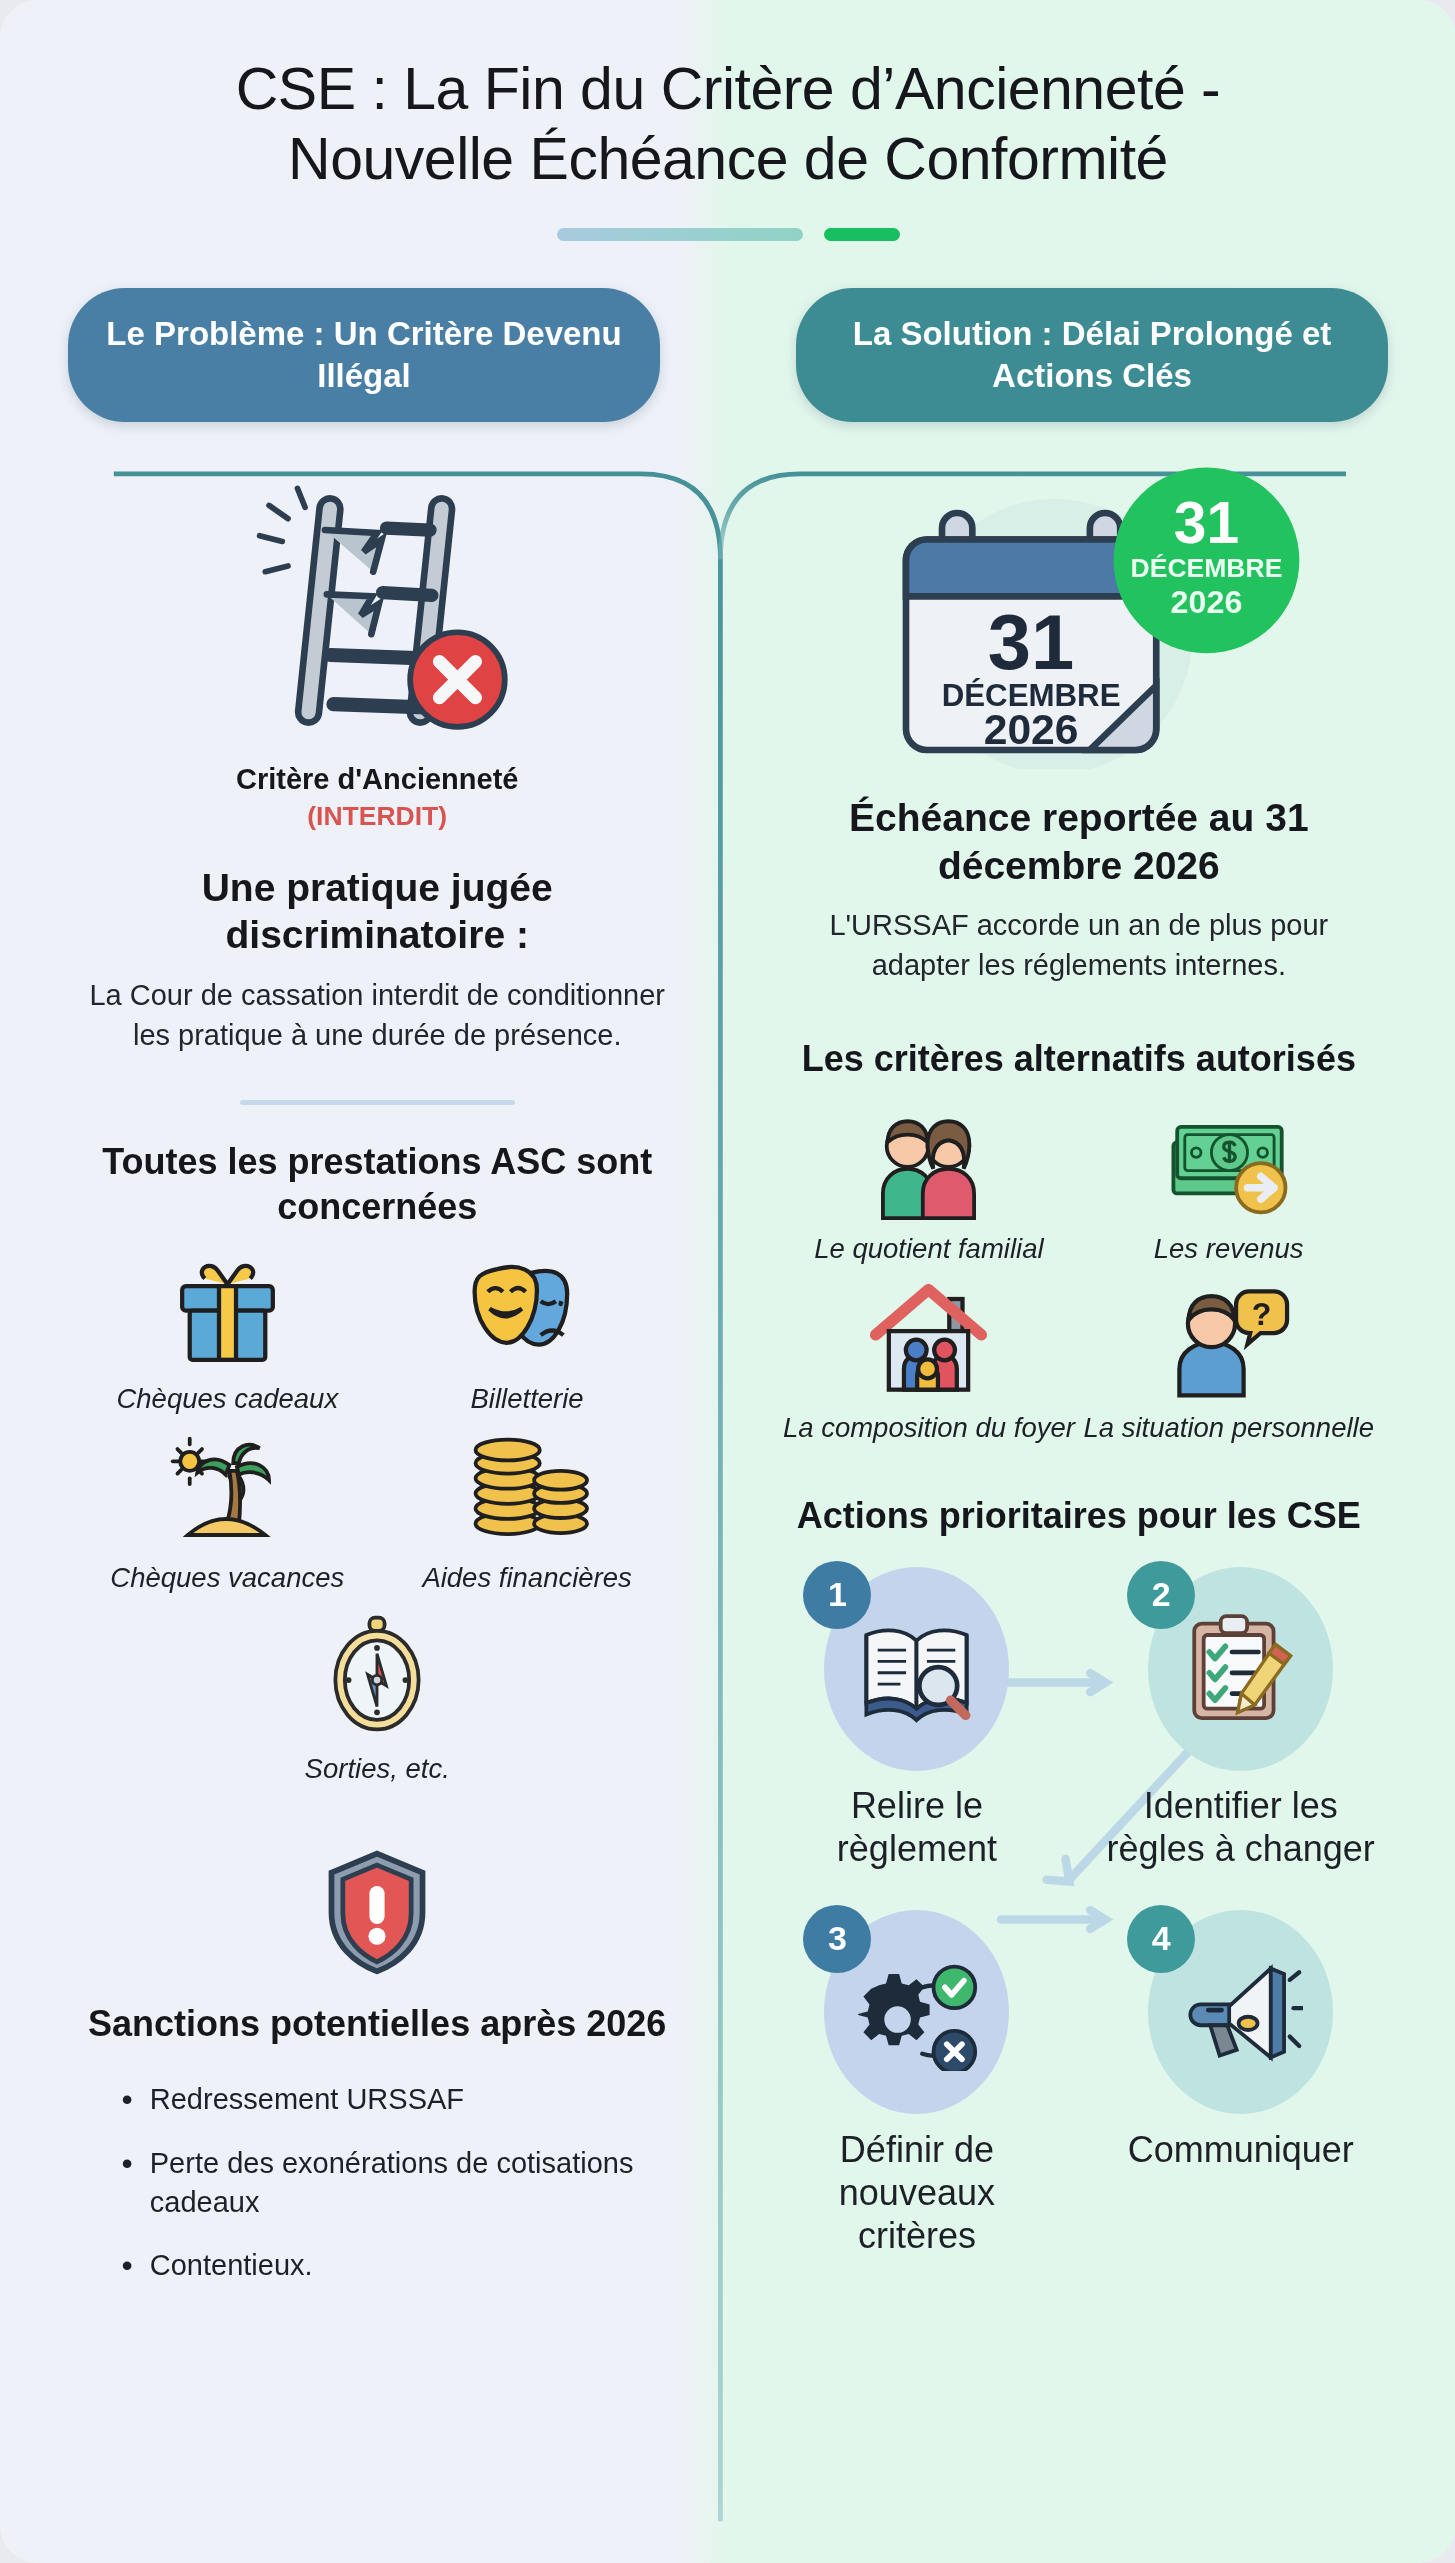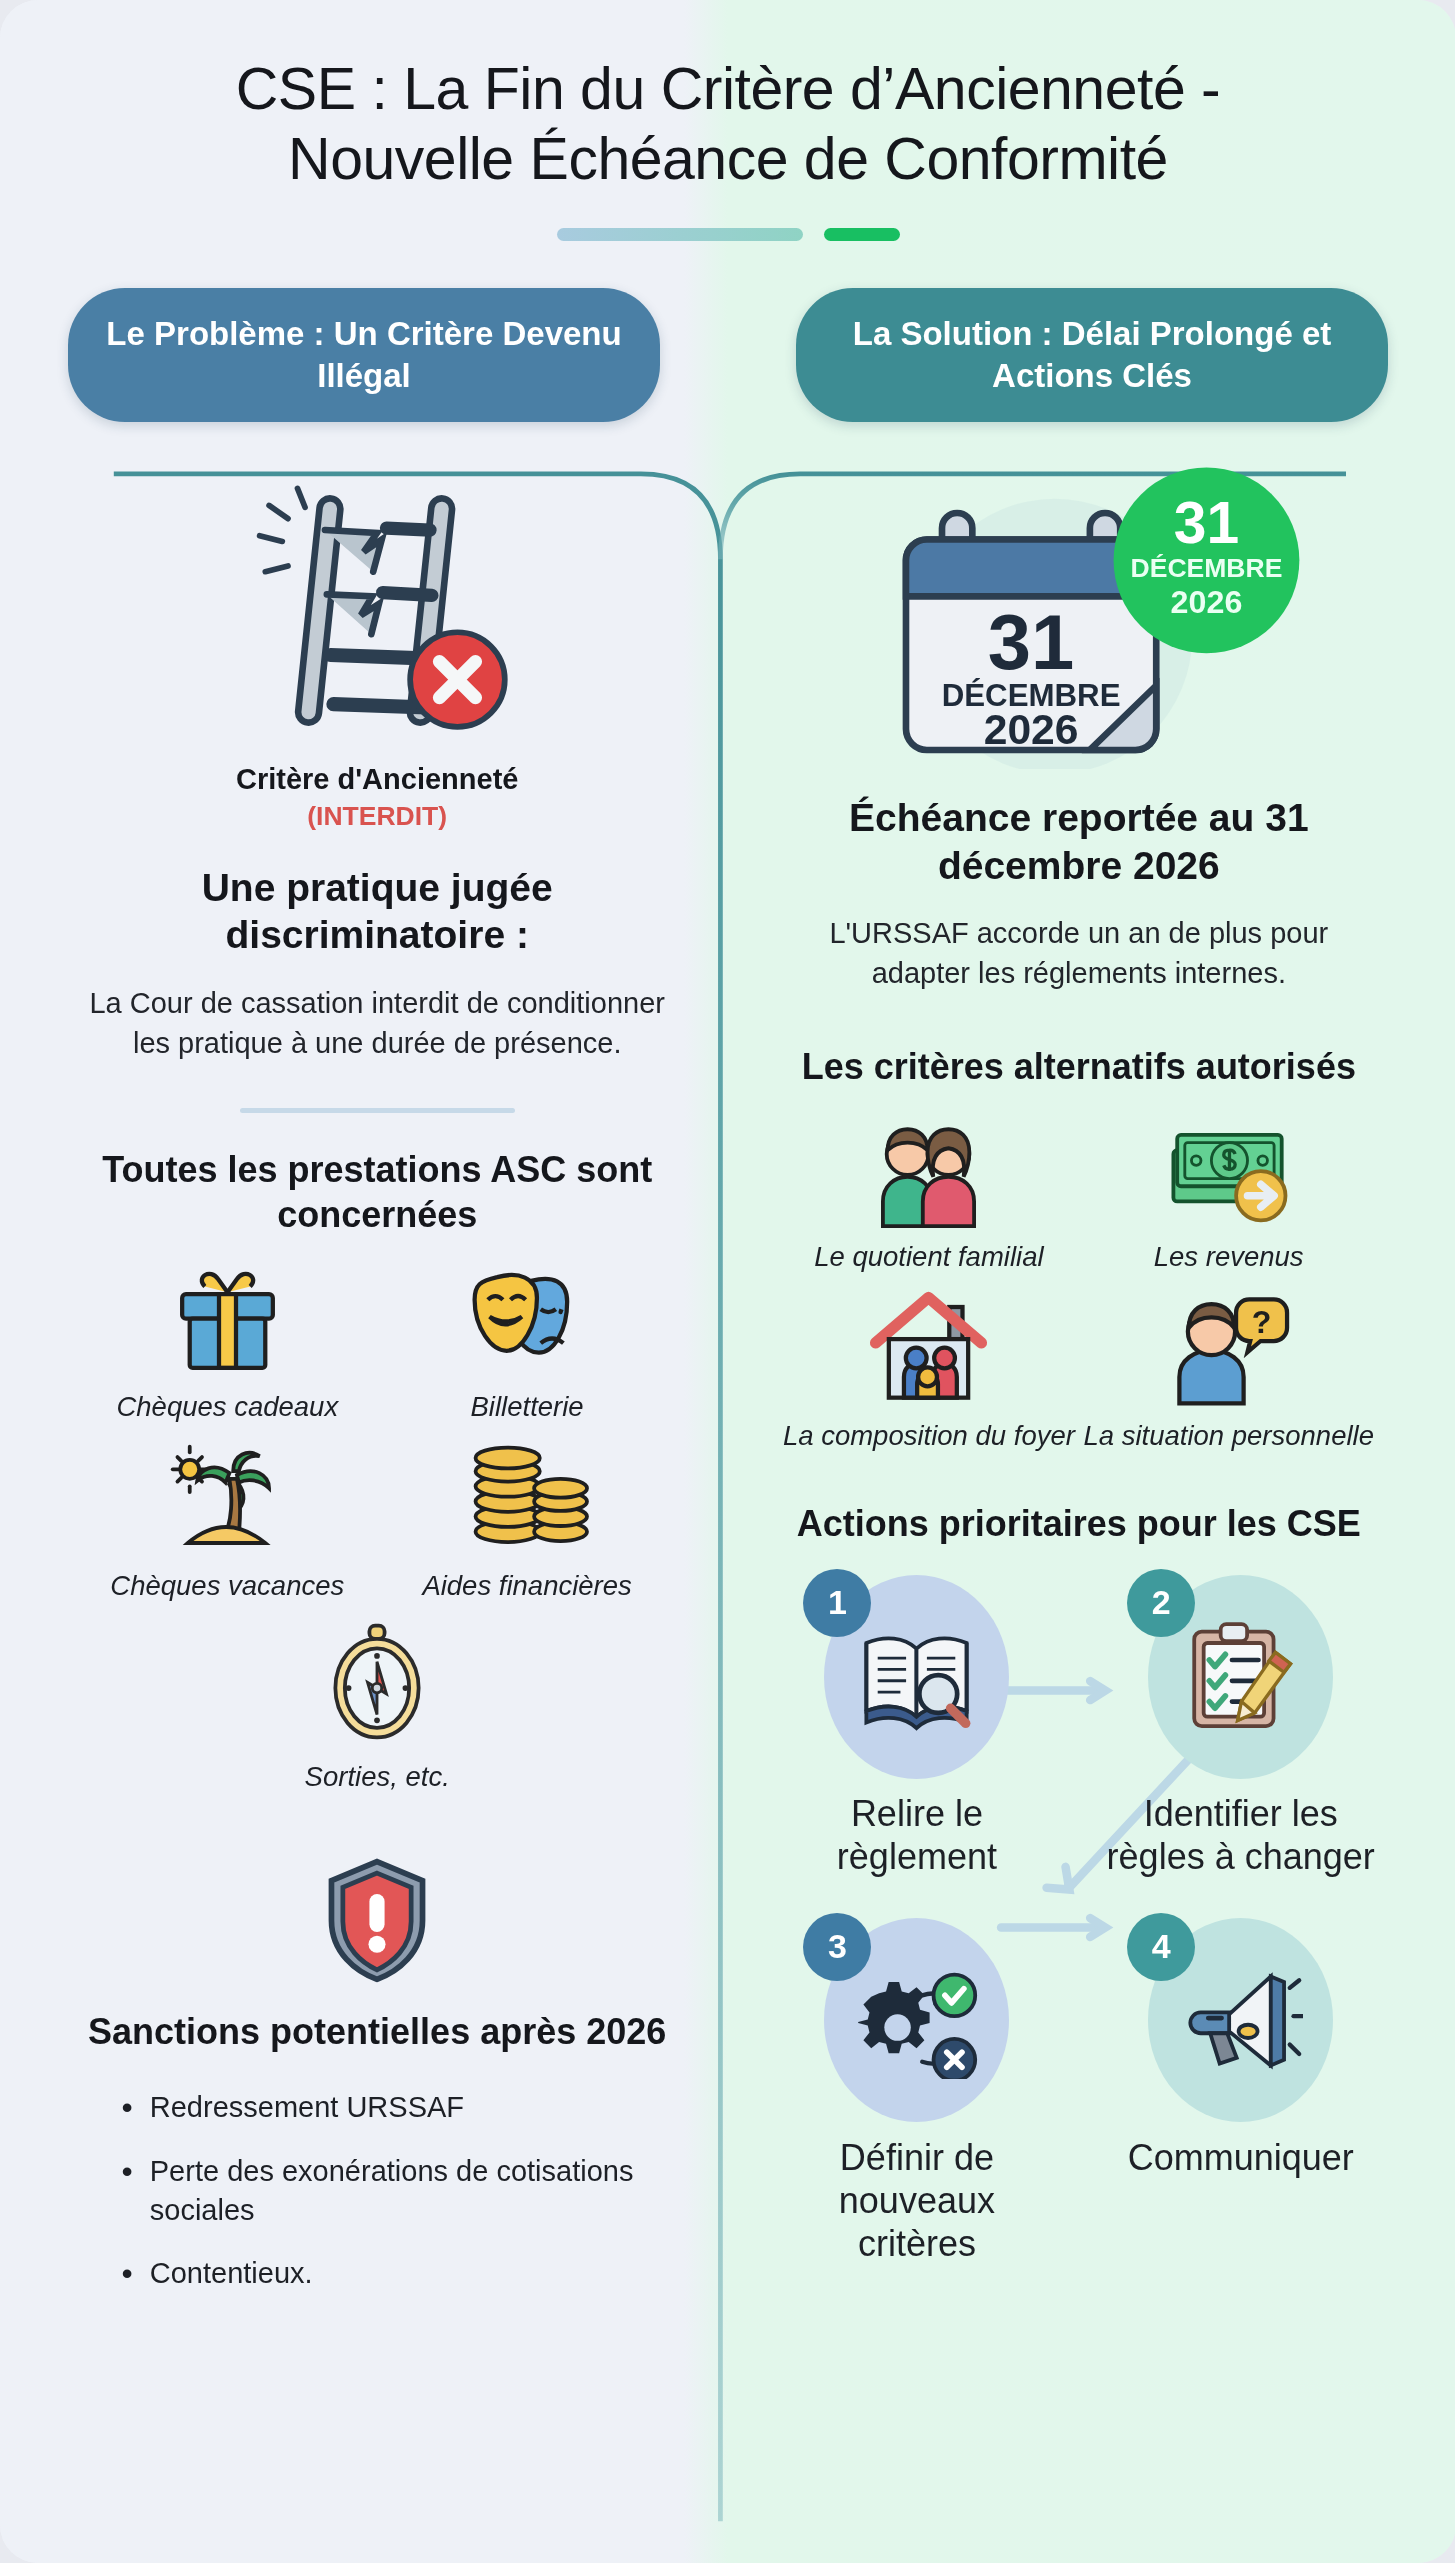--- a/index.html
+++ b/index.html
@@ -58,21 +58,21 @@
   .col.right{ padding-left:51px; }
 
   .icon-center{ display:flex; justify-content:center; align-items:center; }
 
   h3.lead{
     font-size:39px; font-weight:bold; color:#15171c;
     text-align:center; line-height:1.22; margin-top:13.3px;
   }
   p.body{
     font-size:29px; color:#22252b; text-align:center;
-    line-height:1.38; margin-top:24px;
+    line-height:1.38; margin-top:16px;
   }
   .caption-bold{
     font-size:29px; font-weight:bold; color:#15171c;
     text-align:center; line-height:1.3; margin-top:13.3px;
   }
   .caption-red{
     font-size:26.5px; font-weight:bold; color:#d9534f;
     text-align:center; margin-top:1.9px;
   }
   .hr-soft{
@@ -325,21 +325,21 @@
               <path d="M60 18 L96 33 V69c0 28-21 44-36 51C45 113 24 97 24 69V33z" fill="#e25656" stroke="#2c3e50" stroke-width="5"></path>
               <rect x="52" y="40" width="16" height="40" rx="8" fill="#fff"></rect>
               <circle cx="60" cy="93" r="9" fill="#fff"></circle>
             </svg>
           </div>
           <h3>Sanctions potentielles après 2026</h3>
         </div>
 
         <ul class="bullets">
           <li>Redressement URSSAF</li>
-          <li>Perte des exonérations de cotisations sociales</li>
+          <li>Perte des exonérations de cotisations cadeaux</li>
           <li>Contentieux.</li>
         </ul>
       </div>
 
       <div class="col right">
 
         <div class="icon-center" style="margin-top:34px">
           <svg width="455" height="313" viewBox="0 0 480 330">
             <circle cx="215" cy="190" r="145" fill="#cfe9e4" opacity=".55"></circle>
             <g stroke="#2c3e50" stroke-width="7">

